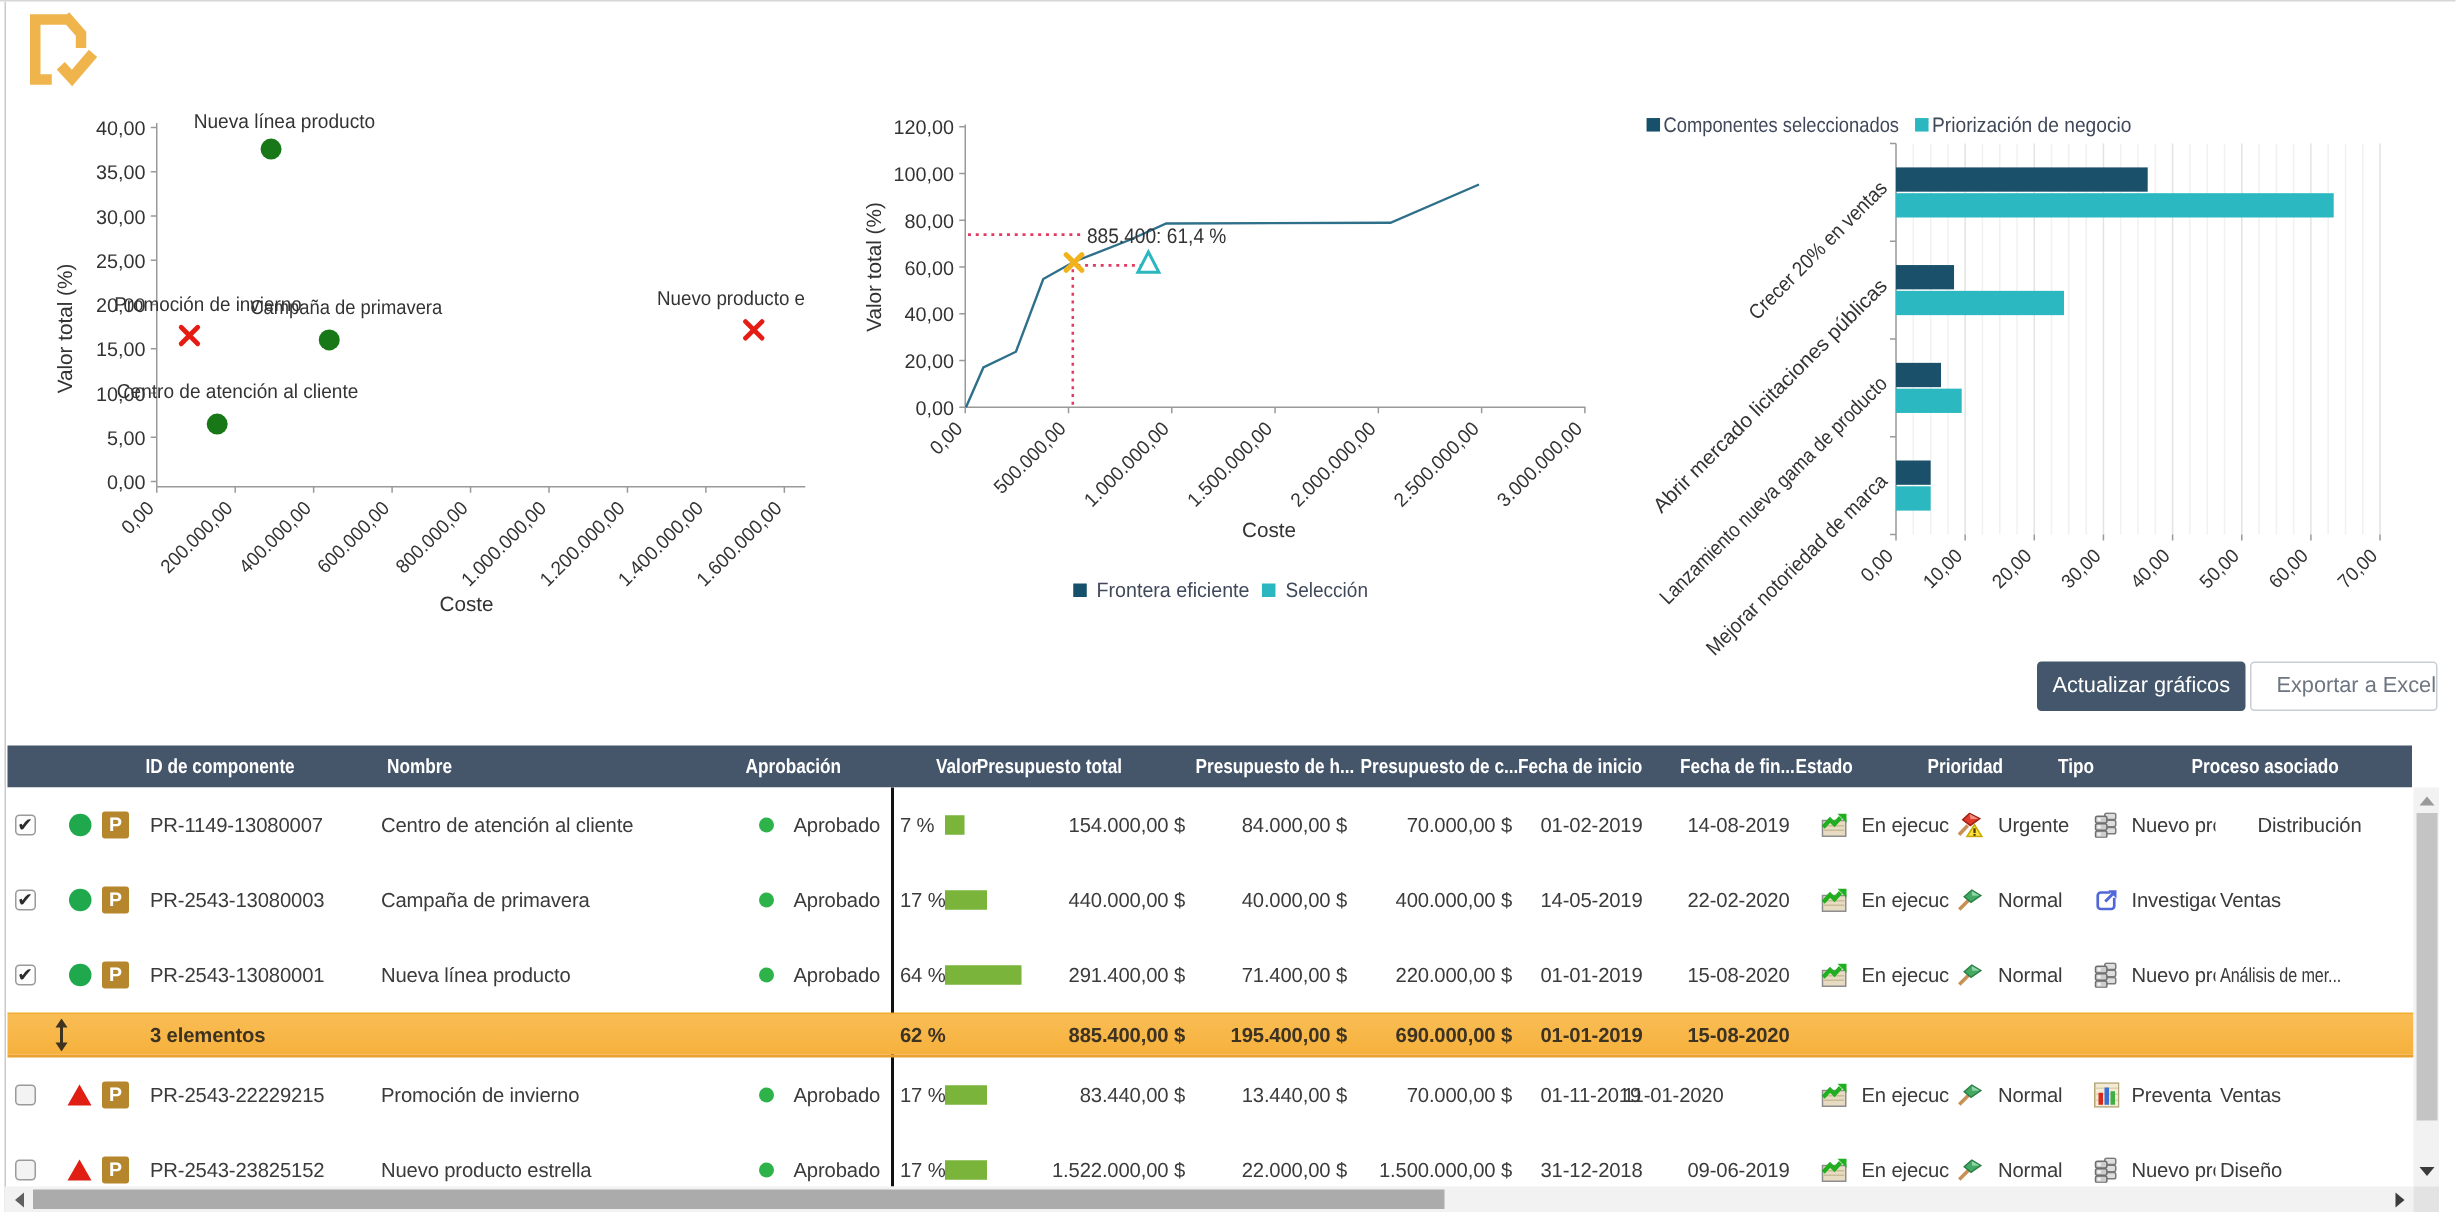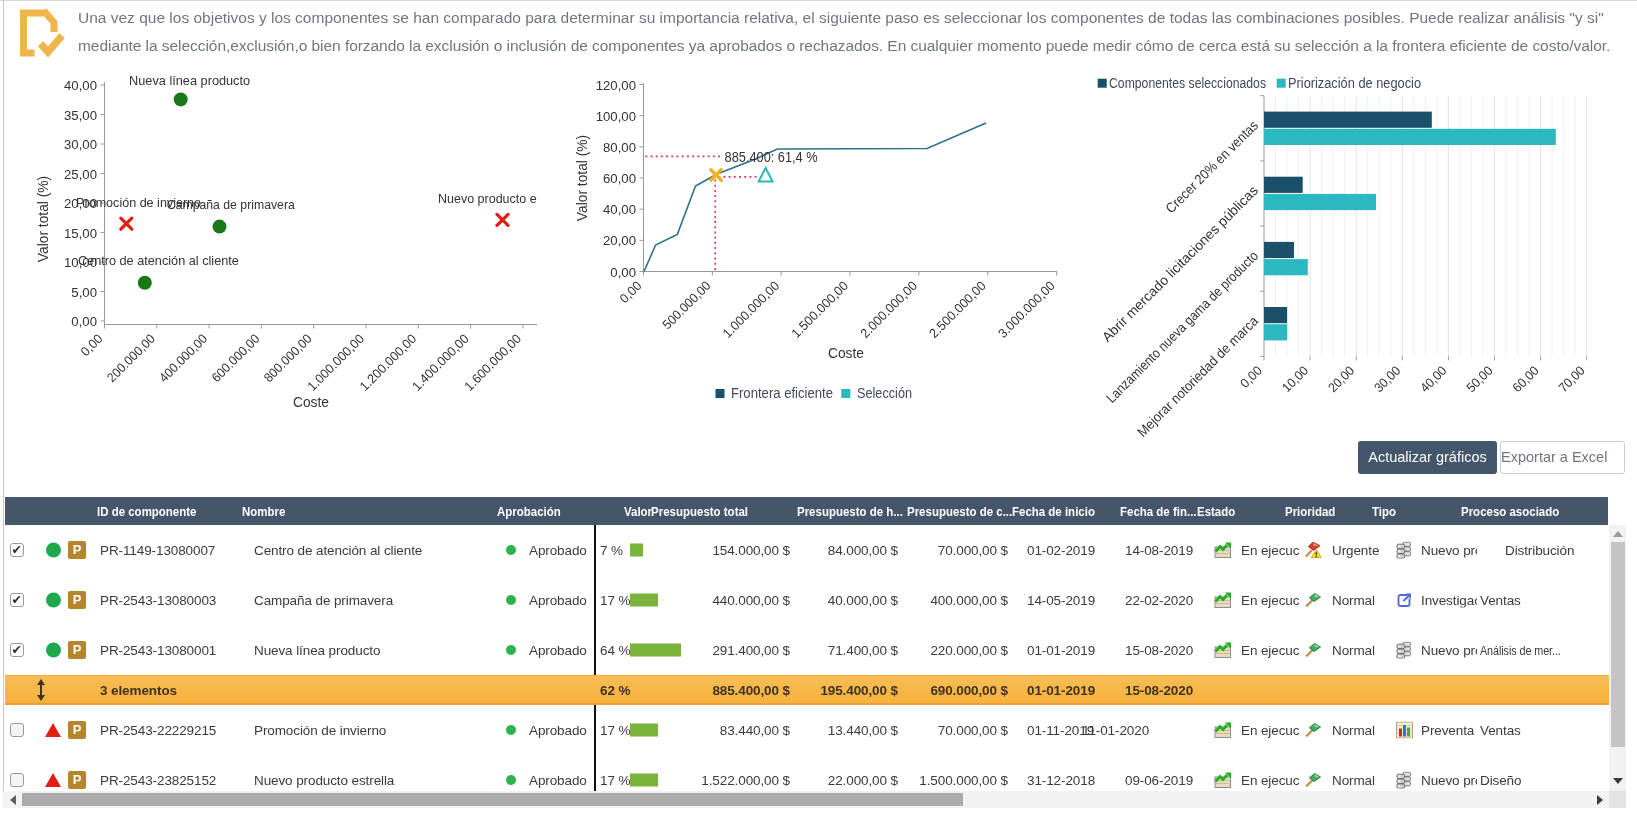--- a/index.html
+++ b/index.html
@@ -21,41 +21,39 @@
 .ckb.off{background:#f3f3f3}
 .gdot{position:absolute;left:41px;top:50%;transform:translateY(-50%);width:15px;height:15px;border-radius:50%;background:#1fa84c}
 .rtri{position:absolute;left:40px;top:50%;transform:translateY(-50%);width:0;height:0;border-left:8px solid transparent;border-right:8px solid transparent;border-bottom:14px solid #e01e14}
 .pbad{position:absolute;left:63px;top:50%;transform:translateY(-50%);width:18px;height:18px;background:#b5862b;border-radius:2px;color:#fff;font-weight:bold;font-size:13px;text-align:center;line-height:18px}
 .adot{position:absolute;left:501px;top:50%;transform:translateY(-50%);width:10px;height:10px;border-radius:50%;background:#2db34a}
 .ic{position:absolute;top:50%;transform:translateY(-50%)}
 .sumrow{position:absolute;z-index:5;left:5px;top:674px;width:1604px;height:30px;background:linear-gradient(#f9bd55,#f6b13c);border-top:1px solid #f3ab31;border-bottom:2px solid #e9a12f}
 .sumrow .cell{font-weight:bold;color:#3d3320}
 #divline{position:absolute;z-index:4;left:594px;top:524px;width:2px;height:266px;background:#111}
 .btn1{position:absolute;left:1358px;top:440px;width:139px;height:33px;background:#44566b;border-radius:3px;color:#fff;font-size:14.5px;text-align:center;line-height:33px}
-.btn2{position:absolute;left:1500px;top:440px;width:125px;height:33px;background:#fff;border:1px solid #c9ced6;border-radius:3px;color:#6e7681;font-size:14.5px;text-align:left;line-height:31px}
+.btn2{position:absolute;left:1500px;top:440px;width:125px;height:33px;background:#fff;border:1px solid #c9ced6;border-radius:3px;color:#6e7681;font-size:14.5px;text-align:right;line-height:31px}
 #hsb{position:absolute;z-index:6;left:3px;top:790px;width:1606px;height:17px;background:#f2f2f2}
 #hsb .thumb{position:absolute;left:19px;top:2px;width:941px;height:13px;background:#ababab}
 #vsb{position:absolute;z-index:6;left:1609px;top:524px;width:17px;height:283px;background:#f2f2f2}
 #vsb .thumb{position:absolute;left:1.5px;top:17px;width:14px;height:205px;background:#c4c4c4}
 #corner{position:absolute;z-index:6;left:1609px;top:790px;width:17px;height:17px;background:#e3e3e3}
 .arr{position:absolute;width:0;height:0}
 .clip{overflow:hidden;text-overflow:clip}
 .sq{display:inline-block;font-style:normal;transform:scaleX(0.8);transform-origin:0 50%;white-space:nowrap}
 </style>
 </head>
 <body>
 <div id="page">
 <div id="leftline"></div>
 <svg class="abs" style="left:0;top:0" width="70" height="60" viewBox="0 0 70 60">
 <path d="M45 12 H23.5 V52 H34.5" fill="none" stroke="#f0b44c" stroke-width="7"></path>
 <path d="M43.5 9.5 L54 21.5 V31" fill="none" stroke="#f0b44c" stroke-width="7"></path>
 <path d="M40.5 42.8 L48 51 L62 34.6" fill="none" stroke="#f0b44c" stroke-width="7.3"></path>
 </svg>
-<div class="dline" style="top:8px">Una vez que los objetivos y los componentes se han comparado para determinar su importancia relativa, el siguiente paso es seleccionar los componentes de todas las combinaciones posibles. Puede realizar análisis "y si"</div>
-<div class="dline" style="top:36px;letter-spacing:-0.05px">mediante la selección,exclusión,o bien forzando la exclusión o inclusión de componentes ya aprobados o rechazados. En cualquier momento puede medir cómo de cerca está su selección a la frontera eficiente de costo/valor.</div>
 
 <svg id="c1" class="abs" style="left:0;top:60px" width="537" height="360" viewBox="0 0 537 360">
       <line x1="104.5" y1="21" x2="104.5" y2="263.5" stroke="#999" stroke-width="1"></line>
 <line x1="104.5" y1="263.5" x2="537" y2="263.5" stroke="#999" stroke-width="1"></line>
 <line x1="100.5" y1="24.0" x2="104.5" y2="24.0" stroke="#999"></line>
 <text x="97" y="29.0" font-size="13.2" fill="#333" text-anchor="end">40,00</text>
 <line x1="100.5" y1="53.5" x2="104.5" y2="53.5" stroke="#999"></line>
 <text x="97" y="58.5" font-size="13.2" fill="#333" text-anchor="end">35,00</text>
 <line x1="100.5" y1="83.0" x2="104.5" y2="83.0" stroke="#999"></line>
 <text x="97" y="88.0" font-size="13.2" fill="#333" text-anchor="end">30,00</text>
@@ -214,21 +212,21 @@
 <text x="29" y="27" font-size="14" fill="#40495a" textLength="157" lengthAdjust="spacingAndGlyphs">Componentes seleccionados</text>
 <rect x="196.7" y="17.7" width="9" height="9" fill="#2ab7bf"></rect>
 <text x="208" y="27" font-size="14" fill="#40495a" textLength="133" lengthAdjust="spacingAndGlyphs">Priorización de negocio</text>
     </svg>
 
 <div class="btn1">Actualizar gráficos</div>
 <div class="btn2">Exportar a Excel</div>
 
 <div class="hdr">
 <span class="hcell" style="left:92px"><i>ID de componente</i></span>
-<span class="hcell" style="left:237px"><i>Nombre</i></span>
+<span class="hcell" style="left:253px"><i>Nombre</i></span>
 <span class="hcell" style="left:492px"><i>Aprobación</i></span>
 <span class="hcell" style="left:619px"><i>Valor</i></span>
 <span class="hcell ra" style="right:860px"><i>Presupuesto total</i></span>
 <span class="hcell" style="left:792px"><i>Presupuesto de h...</i></span>
 <span class="hcell" style="left:902px"><i>Presupuesto de c...</i></span>
 <span class="hcell" style="left:1007px"><i>Fecha de inicio</i></span>
 <span class="hcell" style="left:1115px"><i>Fecha de fin...</i></span>
 <span class="hcell" style="left:1192px"><i>Estado</i></span>
 <span class="hcell" style="left:1280px"><i>Prioridad</i></span>
 <span class="hcell" style="left:1367px"><i>Tipo</i></span>

